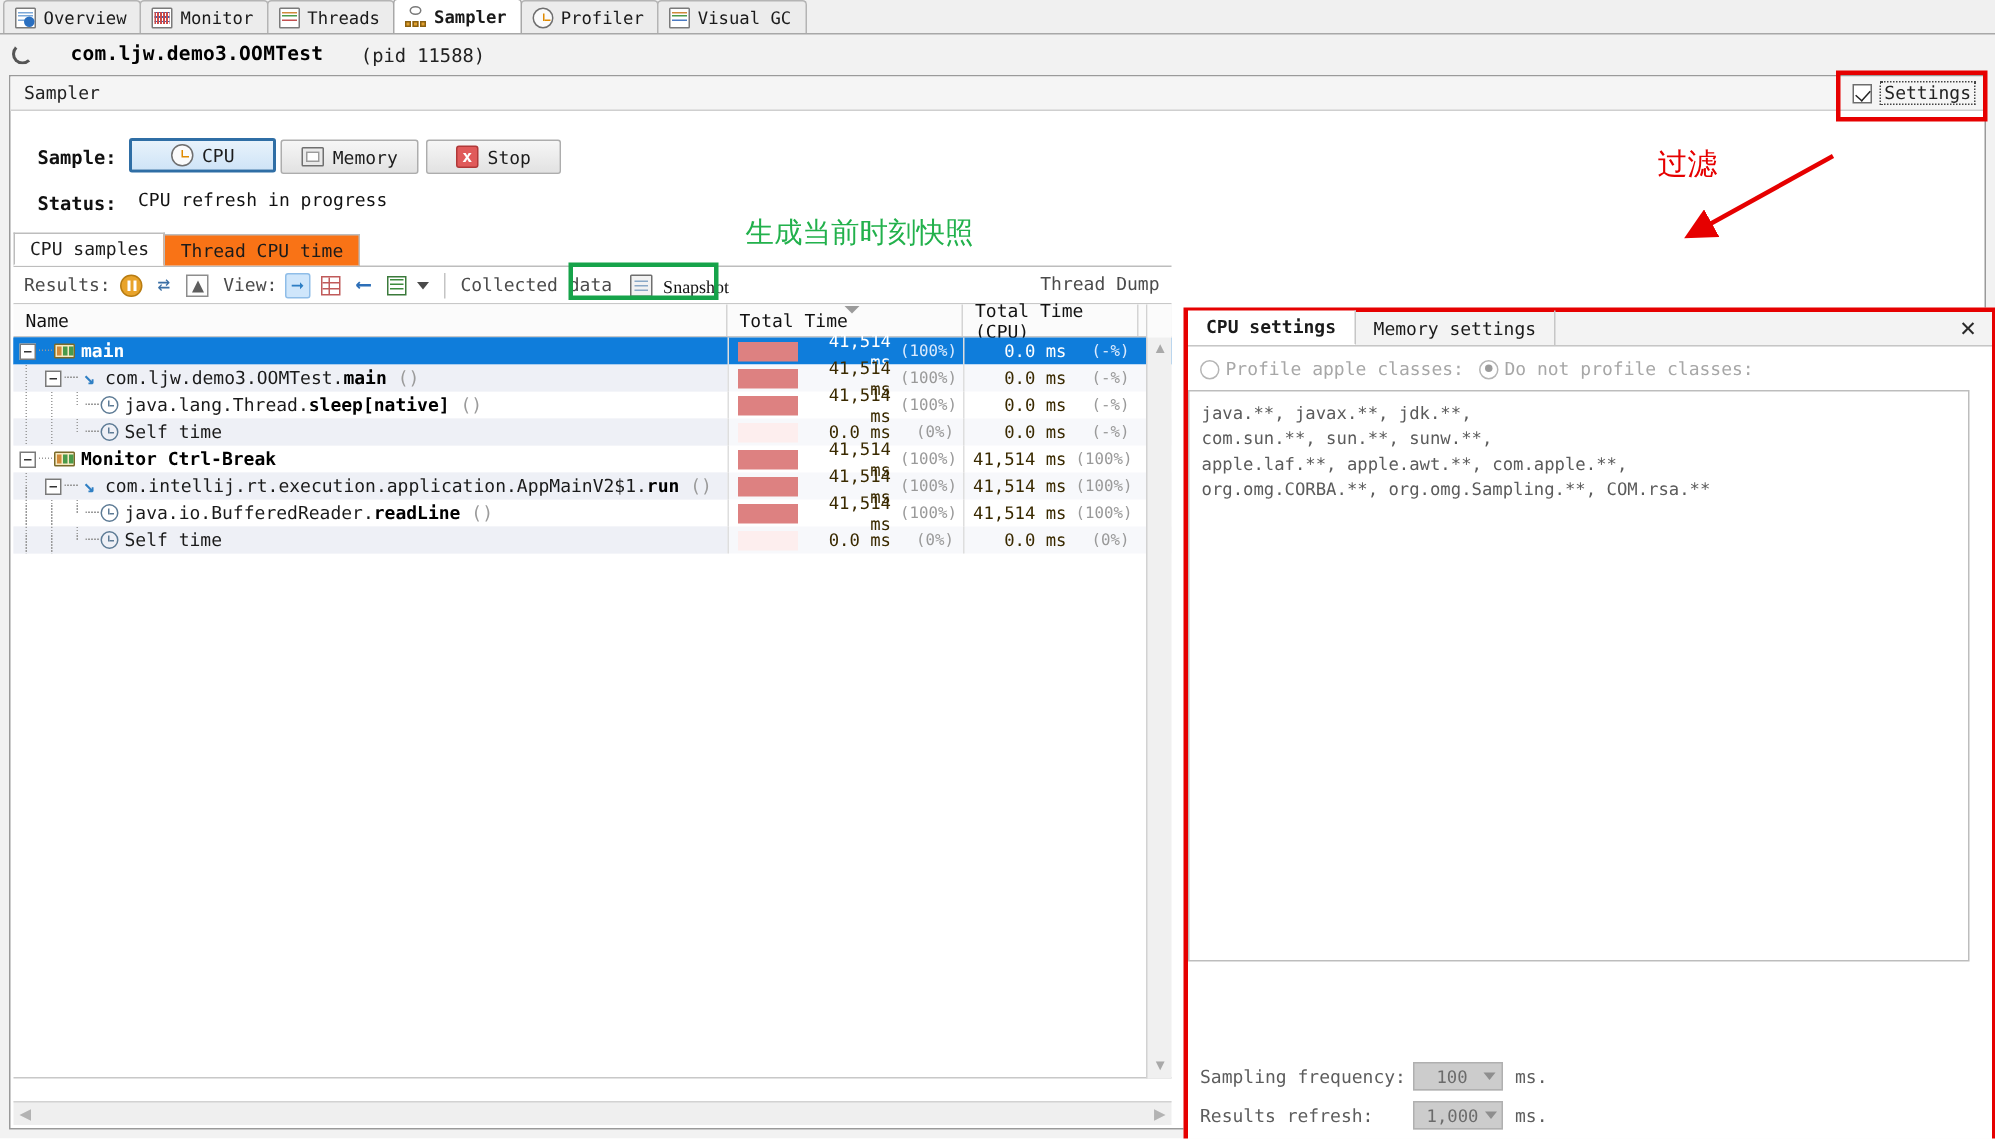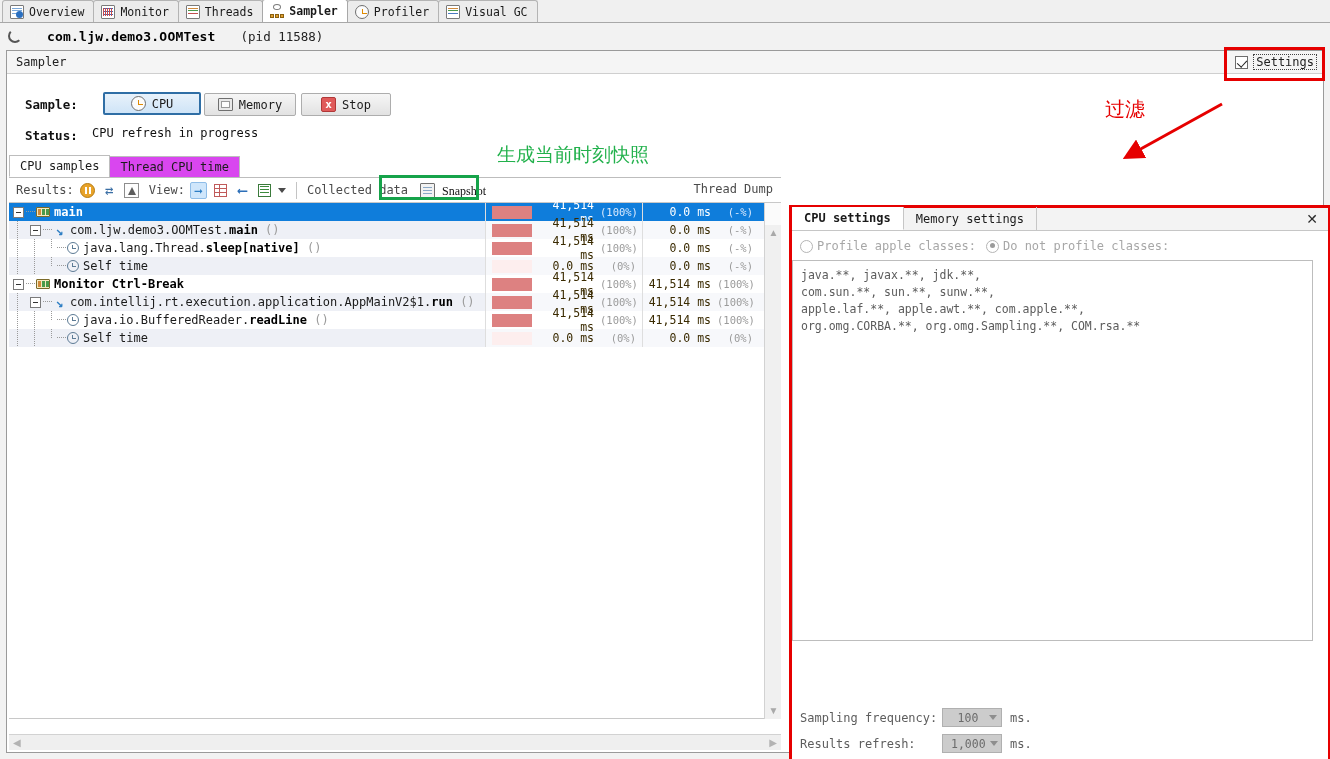--- a/index.html
+++ b/index.html
@@ -93,21 +93,21 @@
   .row-sample { position: absolute; left: 0; top: 40px; width: 100%; height: 30px; }
   .lbl-bold {
     position: absolute; font-family: "DejaVu Sans Mono", monospace;
     font-size: 12.5px; font-weight: bold; color: #111;
   }
   .btn {
     position: absolute; height: 23px;
     background: linear-gradient(#f6f6f6,#e2e2e2);
     border: 1px solid #adadad; border-radius: 2px;
     display: flex; align-items: center; justify-content: center; gap: 6px;
-    font-family: "DejaVu Sans Mono", monospace; font-size: 12px; color:#1c1c1c;margin-left:17px;
+    font-family: "DejaVu Sans Mono", monospace; font-size: 12px; color:#1c1c1c;
   }
   .btn.sel {
     background: linear-gradient(#e8f2fb,#cfe4f7);
     border: 2px solid #2f6ea5;
   }
   .btn .g { width: 15px; height: 15px; position: relative; flex:0 0 15px; }
 
   .clock {
     position:absolute; inset:0; border-radius:50%;
     border:1.4px solid #6f6f6f; background:#fbfbfb;
@@ -130,21 +130,21 @@
 
   
   .inner-tabs {
     position: absolute; left: 2px; top: 106px; width: 772px; height: 21px;
     border-bottom: 1px solid #bdbdbd;
     display: flex; align-items: flex-end;
   }
   .itab {
     height: 21px; padding: 0 10px; display:flex; align-items:center;
     font-family: "DejaVu Sans Mono", monospace; font-size: 12px;
-    border: 1px solid #bdbdbd; border-bottom: none; background: #d946ef;
+    border: 1px solid #bdbdbd; border-bottom: none; background: #f97316;
     margin-right: -1px; color:#1b1b1b;
   }
   .itab.active { background: #ffffff; border-bottom: 1px solid #ffffff; height: 22px; }
 
   
   .results-bar {
     position: absolute; left: 2px; top: 127px; width: 772px; height: 25px;
     background: #ffffff; border-bottom: 1px solid #c8c8c8;
     display: flex; align-items: center; gap: 5px; padding-left: 7px;
     font-family: "DejaVu Sans Mono", monospace; font-size: 12px; color:#4b4b4b;
@@ -501,20 +501,35 @@
               <i style="top:6px"></i>
               <i style="top:9px"></i>
             </span>
         </span>
         <span>Snapshot</span>
       </span>
       <span class="thread-dump">Thread Dump</span>
     </div>
 
     <div class="table-wrap">
+      <div class="thead">
+        <div class="th c0">
+          <span>Name</span>
+        </div>
+        <div class="th c1">
+          <span>Total Time</span>
+          <span class="sort-caret"></span>
+        </div>
+        <div class="th c2">
+          <span>Total Time (CPU)</span>
+        </div>
+        <div class="th c3">
+          <span class="hdr-caret"></span>
+        </div>
+      </div>
       <div class="tbody" id="tbody">
           <div class="tr sel">
             <div class="c-name">
               <span style="width:4px;flex:0 0 4px"></span>
               <span class="expander"></span>
               <span class="dots h"></span>
               <span class="thread-ico">
                 <i style="left:1px;background:#d08a3a"></i>
                 <i style="left:5px;background:#4a9a4a"></i>
                 <i style="left:9px;background:#4a9a4a"></i>

